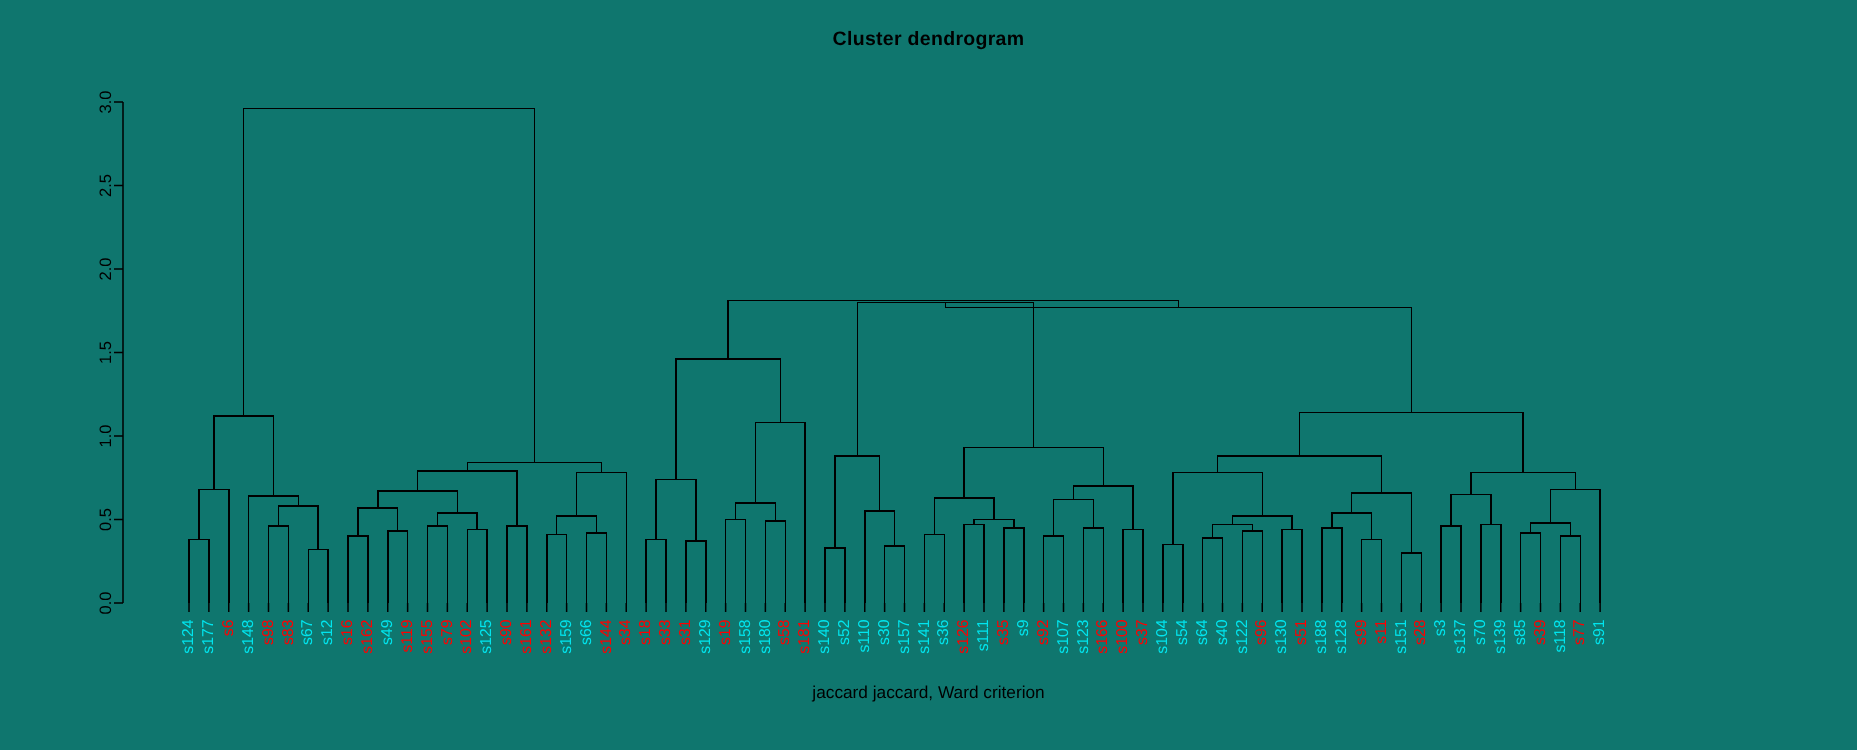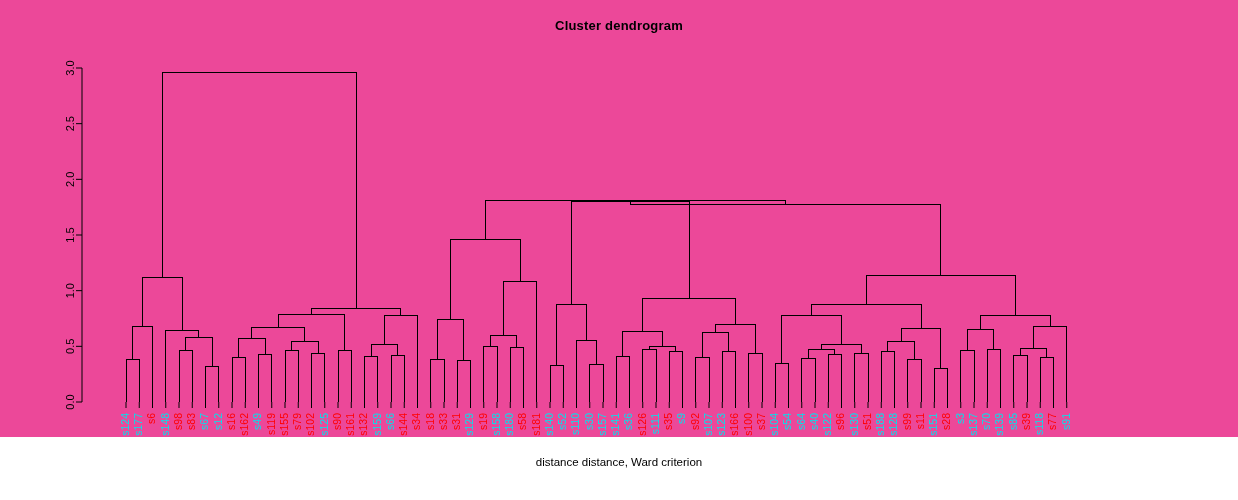--- a/index.html
+++ b/index.html
@@ -1,17 +1,17 @@
 <!DOCTYPE html>
 <html><head>
 <meta charset="utf-8">
 <style>
   html,body{margin:0;padding:0;background:#ffffff;}
   body{width:1238px;height:500px;font-family:"Liberation Sans",sans-serif;overflow:hidden;}
-  #plot{position:relative;width:1238px;height:437px;background:#ec4899;}
+  #plot{position:relative;width:1238px;height:500px;background:#0f766e;}
   #title{
     position:absolute;left:0;top:18px;width:1238px;text-align:center;
     font-size:13px;font-weight:bold;color:#000;letter-spacing:0.2px;
   }
   #caption{
     position:absolute;left:0;top:456px;width:1238px;text-align:center;
     font-size:11.5px;color:#000;
   }
   #canvaswrap{position:absolute;left:0;top:0;width:1238px;height:500px;}
   svg{display:block;}
@@ -262,15 +262,15 @@
           <text x="1000.5" y="413" class="leaf-label" fill="#00e5ee" text-anchor="end" dominant-baseline="middle" transform="rotate(-90 1000.5 413)">s139</text>
           <text x="1013.75" y="413" class="leaf-label" fill="#00e5ee" text-anchor="end" dominant-baseline="middle" transform="rotate(-90 1013.75 413)">s85</text>
           <text x="1027" y="413" class="leaf-label" fill="#ff0000" text-anchor="end" dominant-baseline="middle" transform="rotate(-90 1027 413)">s39</text>
           <text x="1040.25" y="413" class="leaf-label" fill="#00e5ee" text-anchor="end" dominant-baseline="middle" transform="rotate(-90 1040.25 413)">s118</text>
           <text x="1053.5" y="413" class="leaf-label" fill="#ff0000" text-anchor="end" dominant-baseline="middle" transform="rotate(-90 1053.5 413)">s77</text>
           <text x="1066.75" y="413" class="leaf-label" fill="#00e5ee" text-anchor="end" dominant-baseline="middle" transform="rotate(-90 1066.75 413)">s91</text>
         </g>
     </svg>
   </div>
 
-  <div id="caption">distance distance, Ward criterion</div>
+  <div id="caption">jaccard jaccard, Ward criterion</div>
 
 </div>
 
 </body></html>

